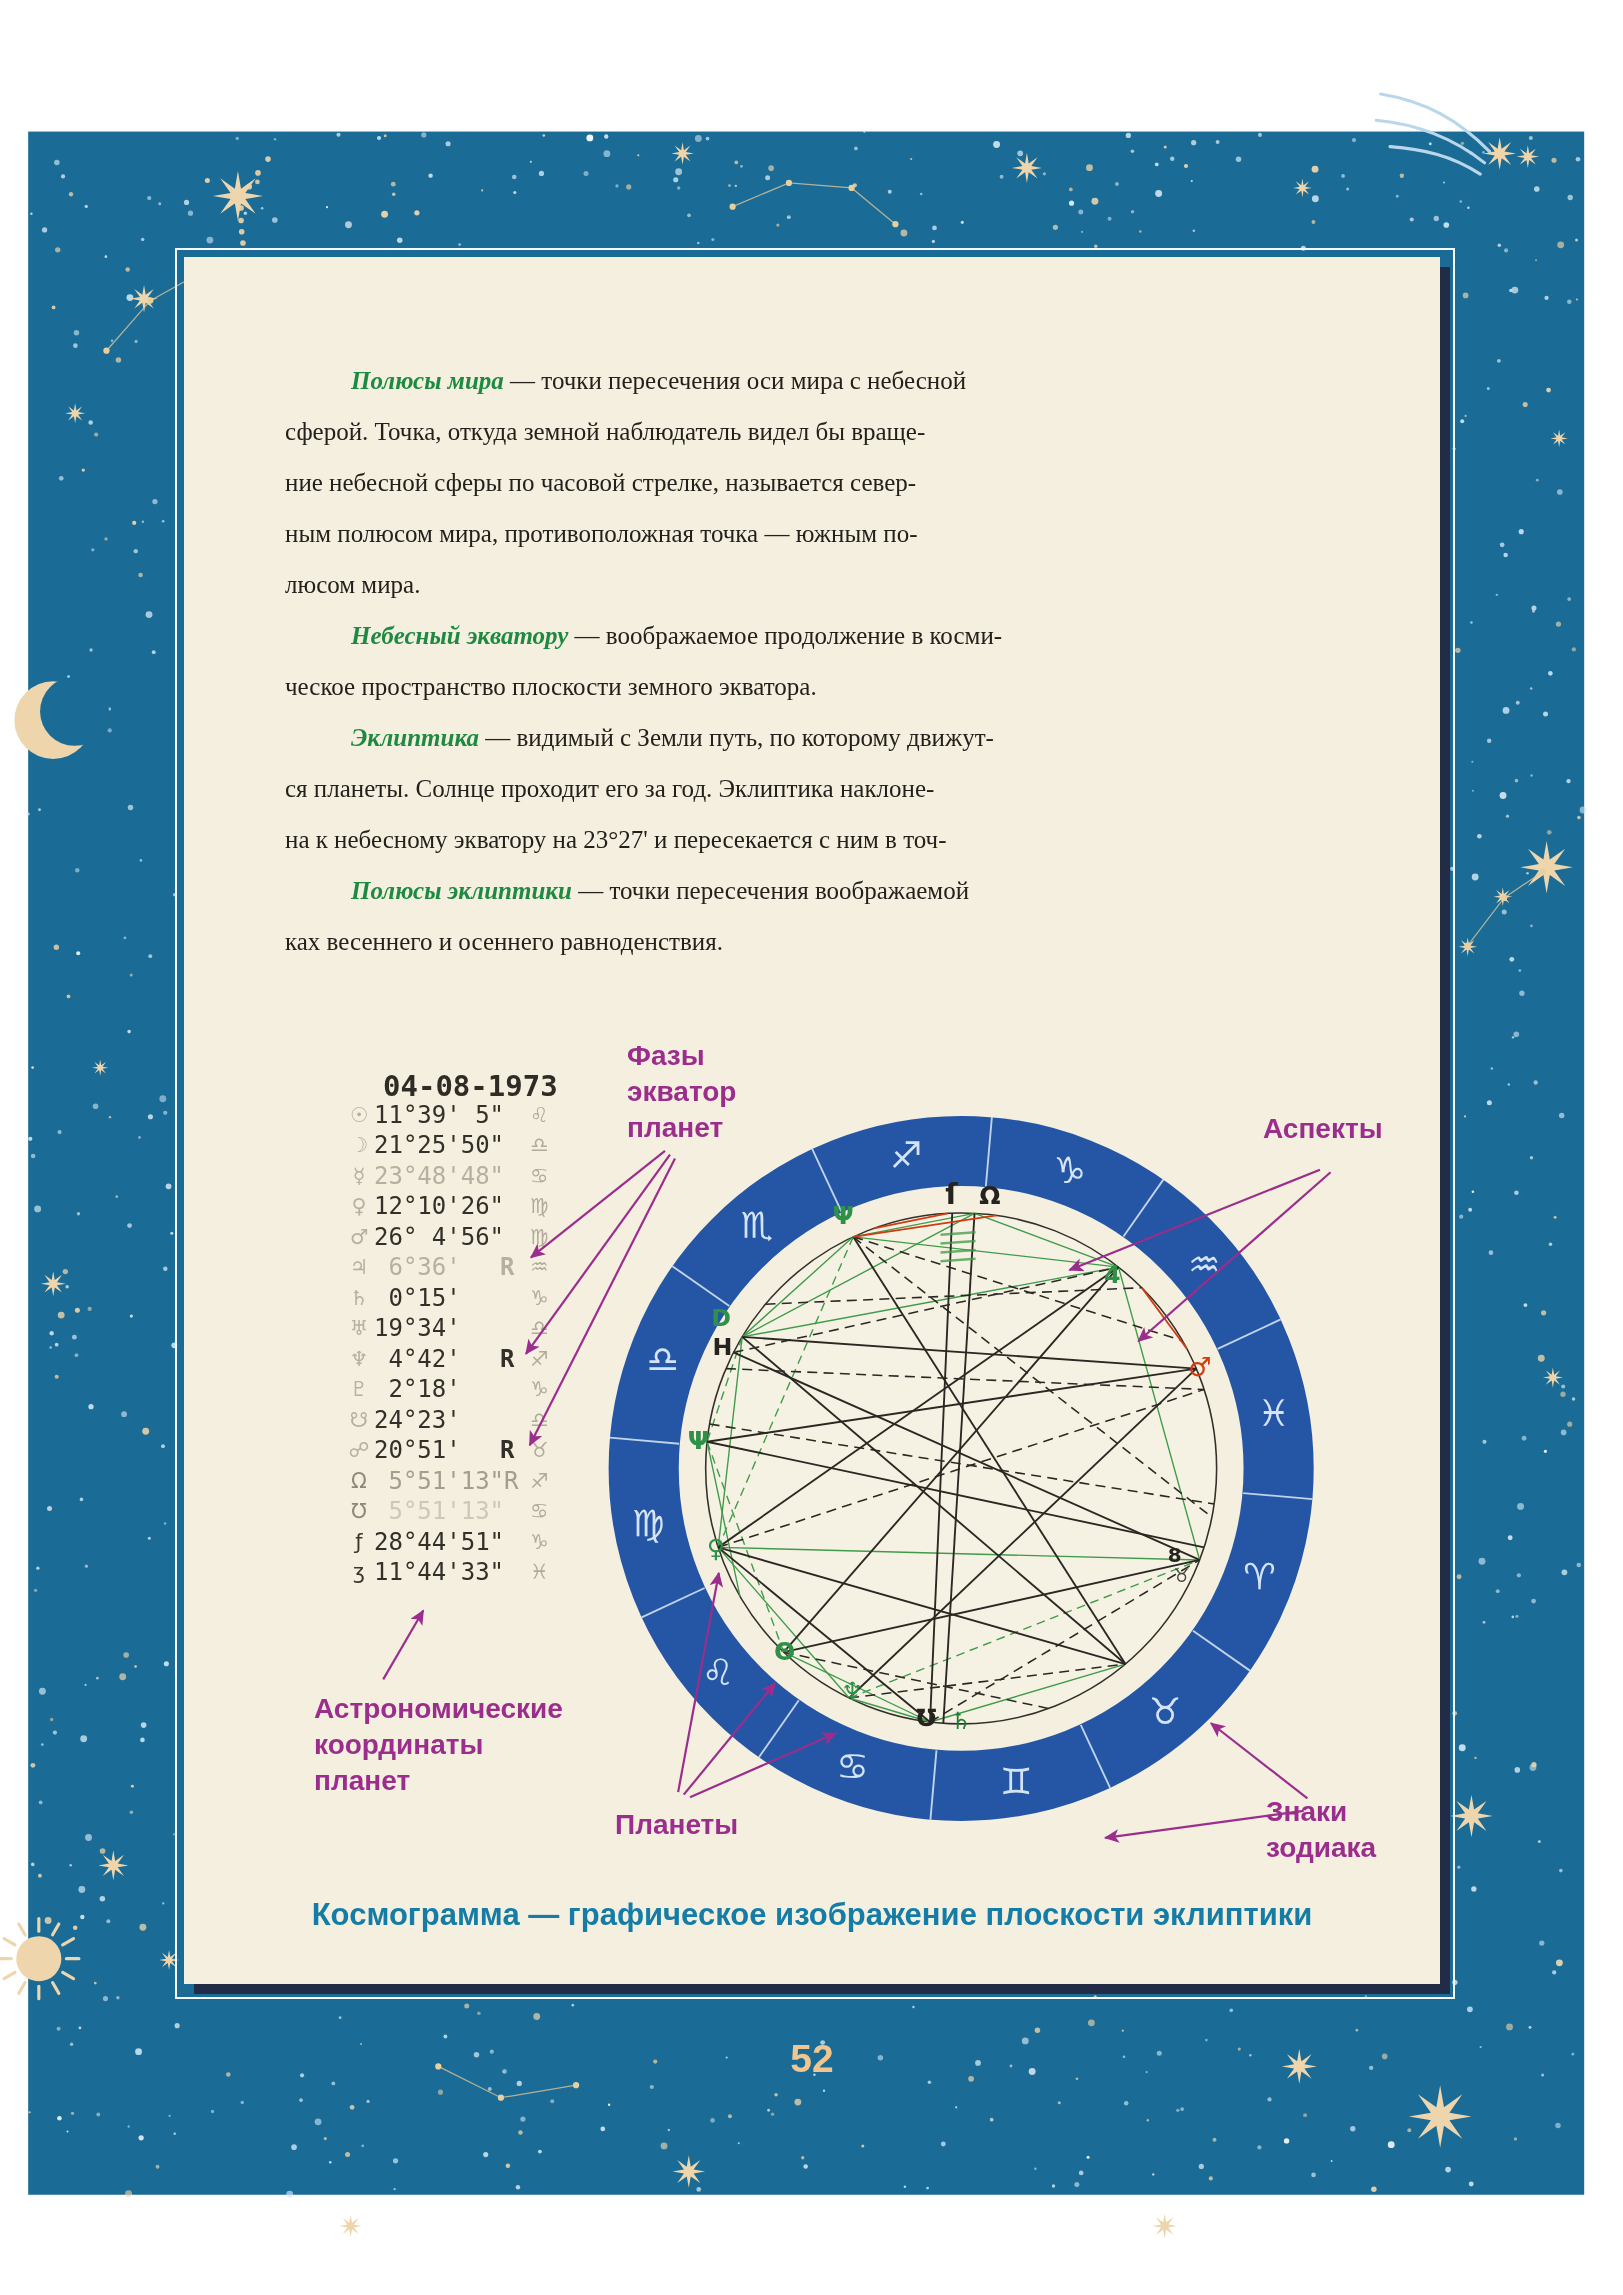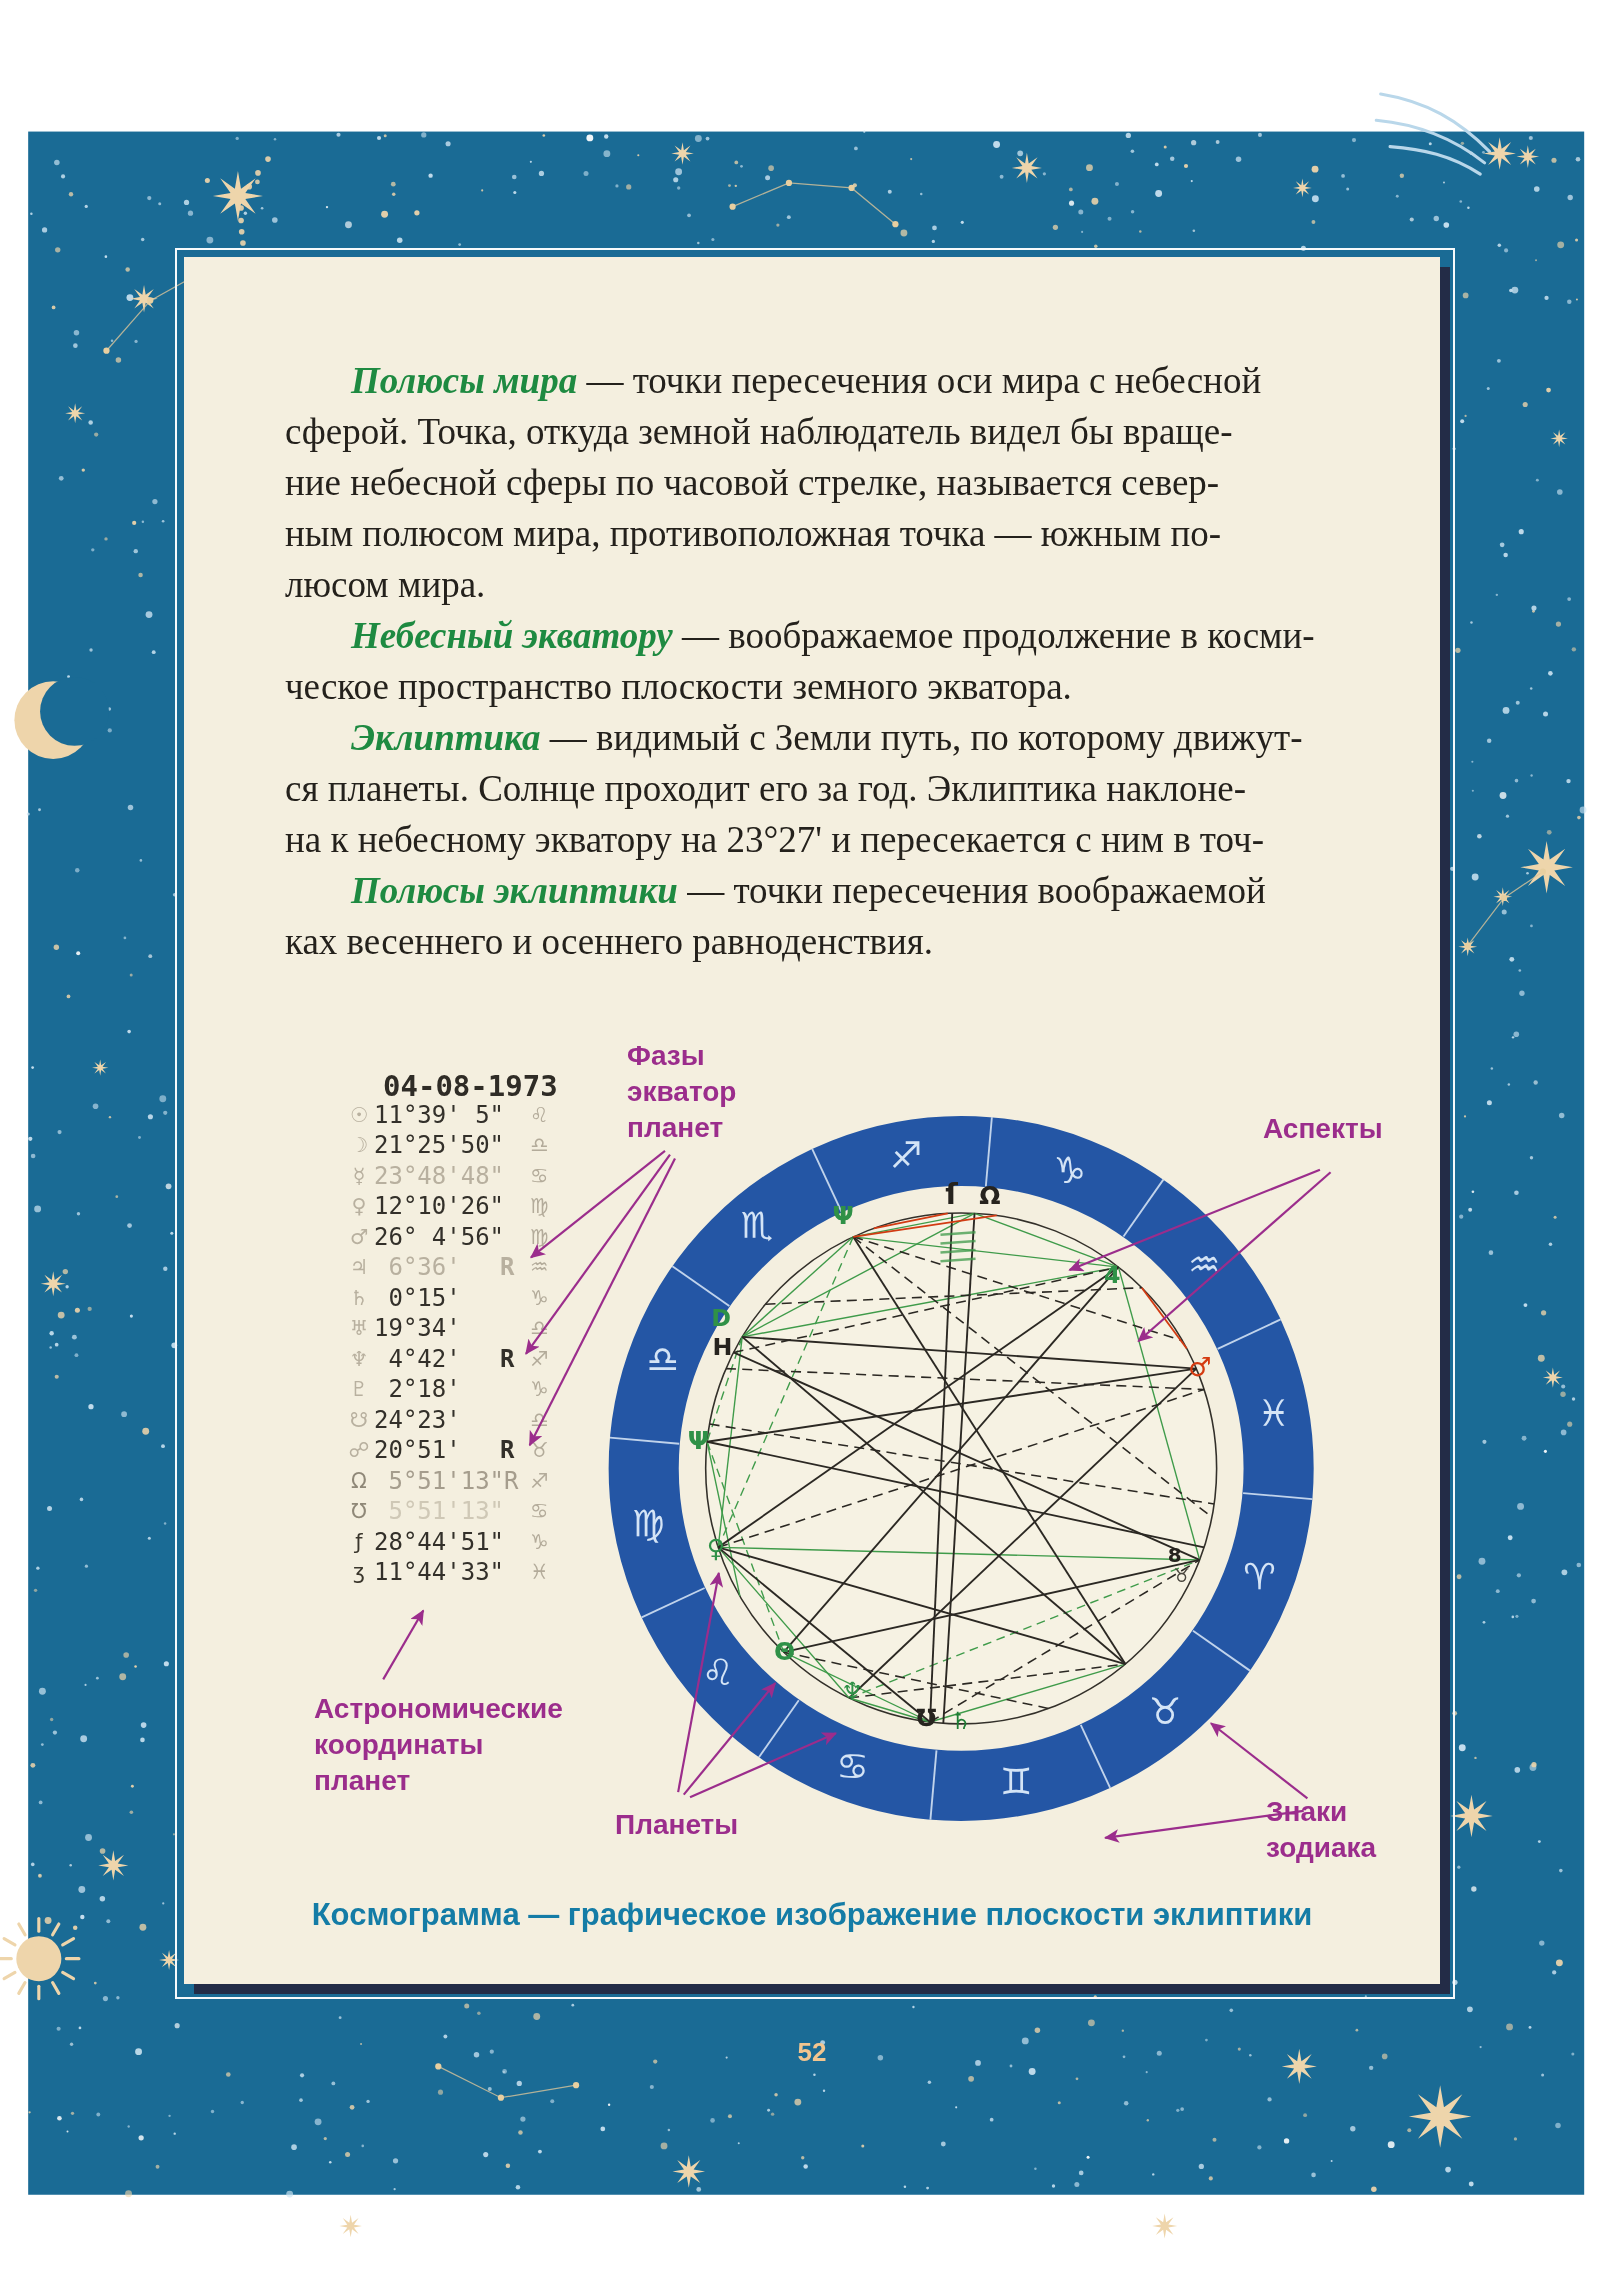--- a/index.html
+++ b/index.html
@@ -6,21 +6,21 @@
   .canvas{position:relative;width:1623px;height:2295px;overflow:hidden;
           font-family:"Liberation Serif","DejaVu Serif",serif;}
   svg.layer{position:absolute;left:0;top:0;pointer-events:none;}
   
   .paper{position:absolute;left:184px;top:257px;width:1256px;height:1727px;
          background:#f4efdf;box-shadow:10px 10px 0 #232c47;}
   .paper::before{content:"";position:absolute;left:-8.8px;top:-8.8px;right:-15px;bottom:-15px;
          border:2.5px solid #f7fafc;pointer-events:none;}
   
   #textblock{position:absolute;left:101px;top:98px;width:1054px;
-             font-size:37px;line-height:51px;color:#24211c;}
+             font-size:25px;line-height:51px;color:#24211c;}
   .tline{text-align:justify;white-space:nowrap;}
   .tline::after{content:"";display:inline-block;width:100%;height:0;}
   .tline.last{white-space:normal;}
   .tline.last::after{content:none;}
   .tline.first{text-indent:66px;}
   .lead{color:#1e8a41;font-weight:bold;font-style:italic;}
   
   .mono{font-family:"DejaVu Sans Mono",monospace;}
   .fig-date{position:absolute;left:199px;top:812px;font-size:29px;font-weight:bold;color:#2f2c26;}
   #astrotable{position:absolute;left:0;top:0;width:100%;height:100%;}
@@ -34,21 +34,21 @@
   .z-f{color:#c8c0ae}
   
   .lbl{position:absolute;font-family:"Liberation Sans","DejaVu Sans",sans-serif;
        font-size:28px;line-height:36px;font-weight:bold;color:#9b2d8c;}
   
   .caption{position:absolute;left:0;width:100%;top:1640px;text-align:center;
            font-family:"Liberation Sans","DejaVu Sans",sans-serif;
            font-size:31px;font-weight:bold;color:#147ca6;}
   .pagenum{position:absolute;left:765px;top:2037px;width:94px;text-align:center;
            font-family:"Liberation Sans","DejaVu Sans",sans-serif;
-           font-size:26px;font-weight:bold;color:#f2c58f;}
+           font-size:39px;font-weight:bold;color:#f2c58f;}
 </style>
 </head>
 <body>
 
 <div class="canvas">
 
   <svg id="bg" class="layer" width="1623" height="2295" viewBox="0 0 2592 3665">
       <rect x="45" y="210" width="2485" height="3295" fill="#1a6b95"></rect>
       <g>
         <circle cx="638.4" cy="383.6" r="4.4" fill="#cde4f2" opacity="0.89"></circle>

